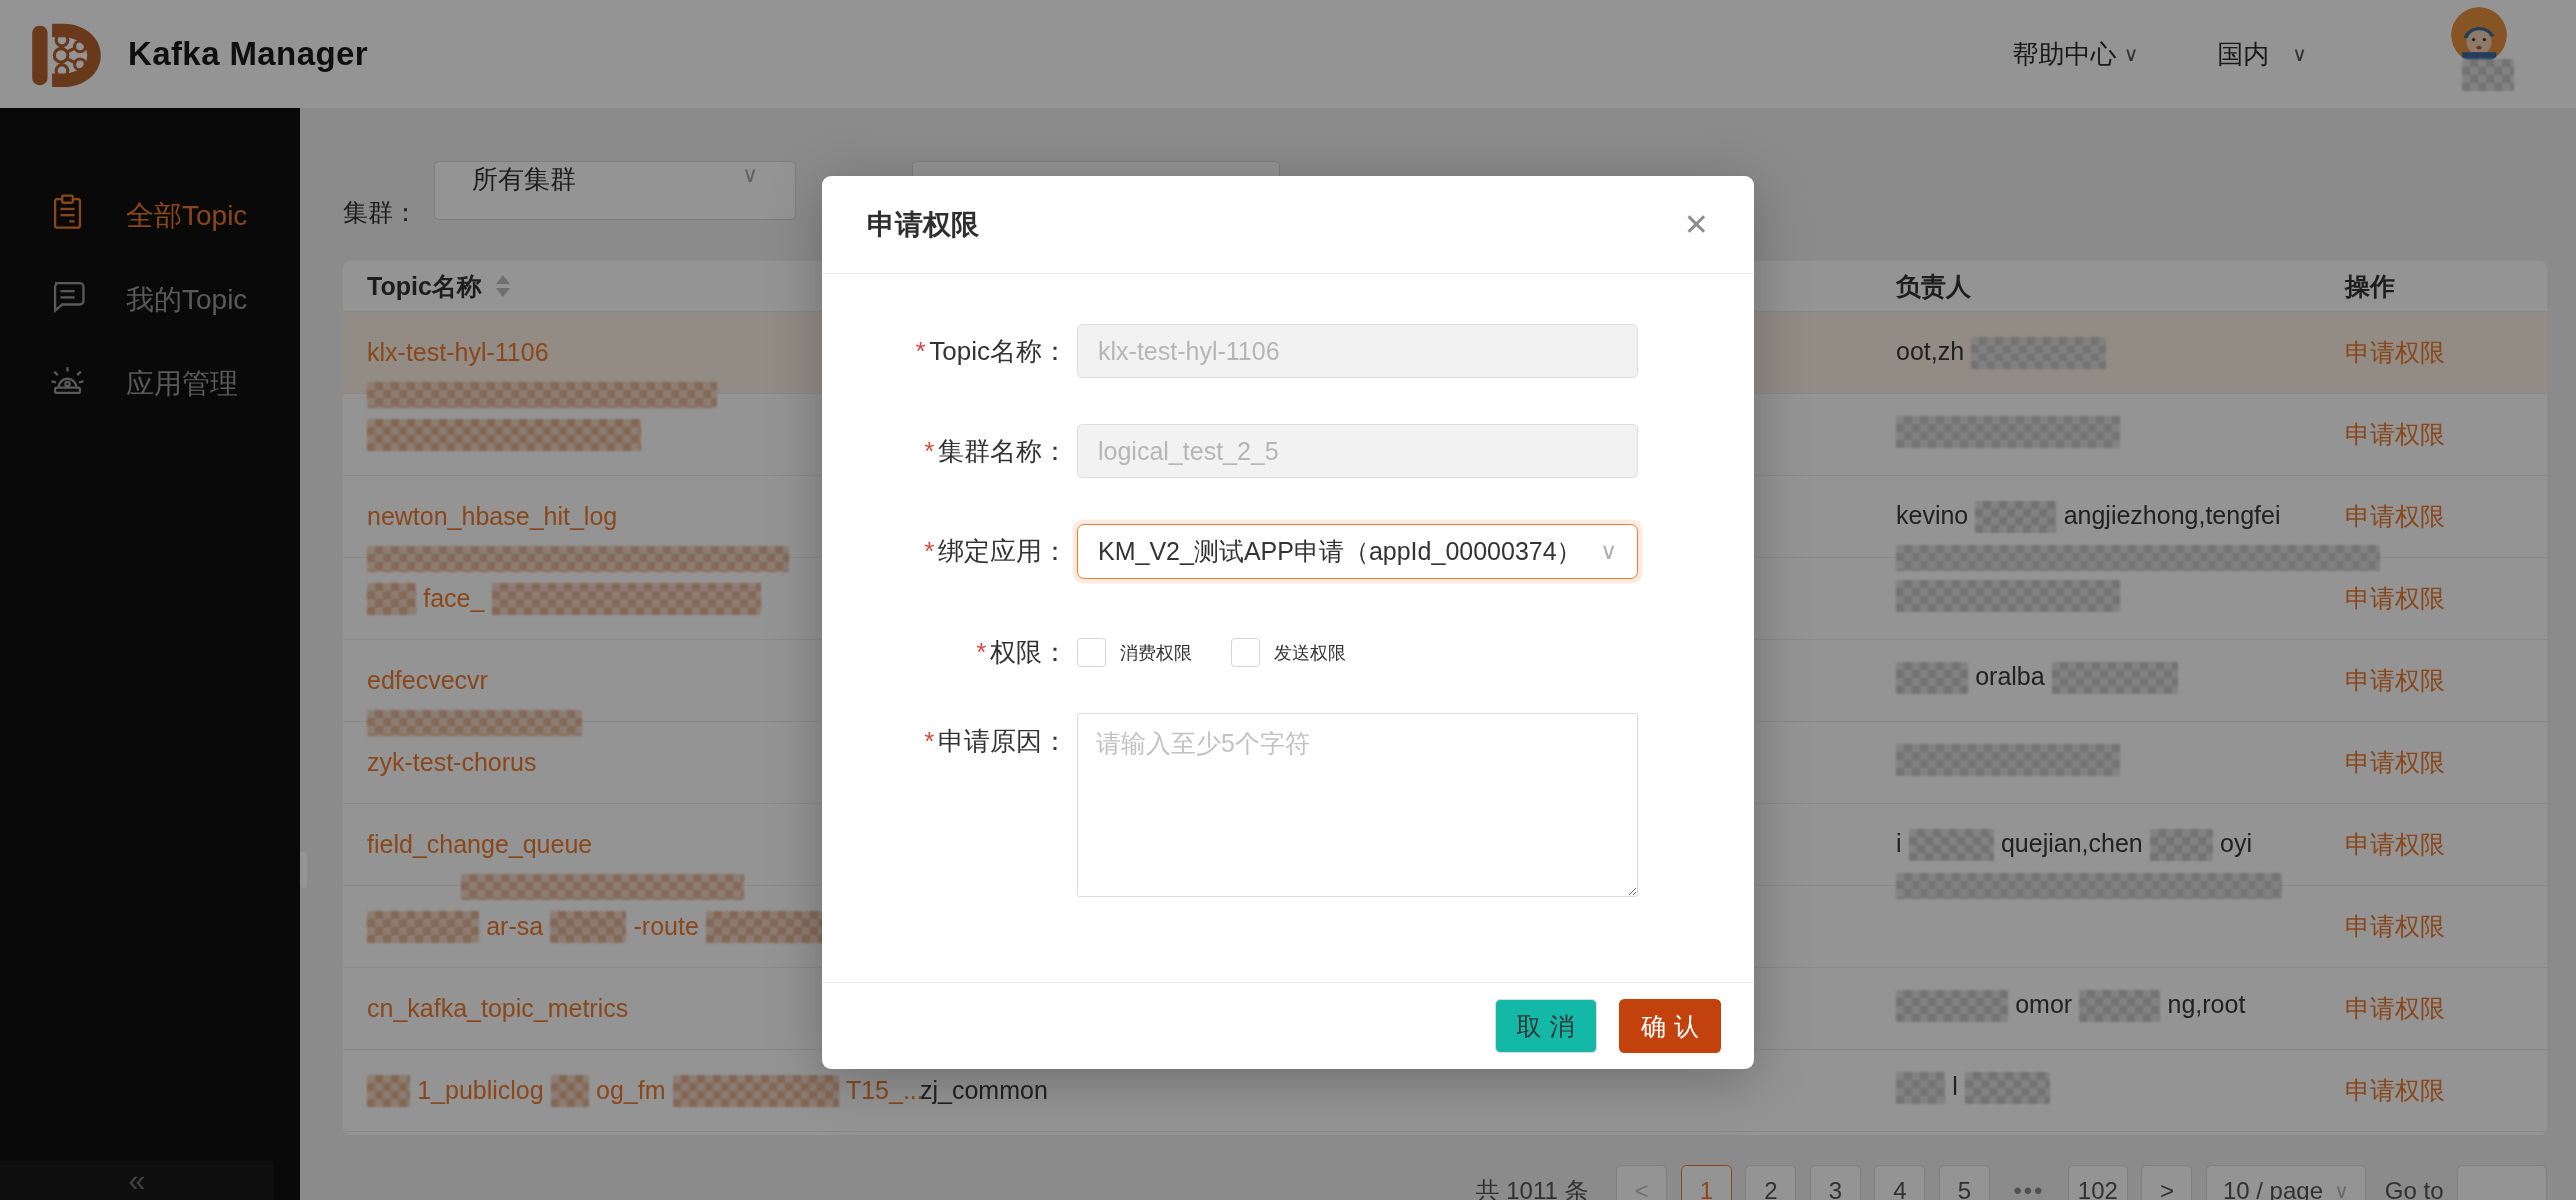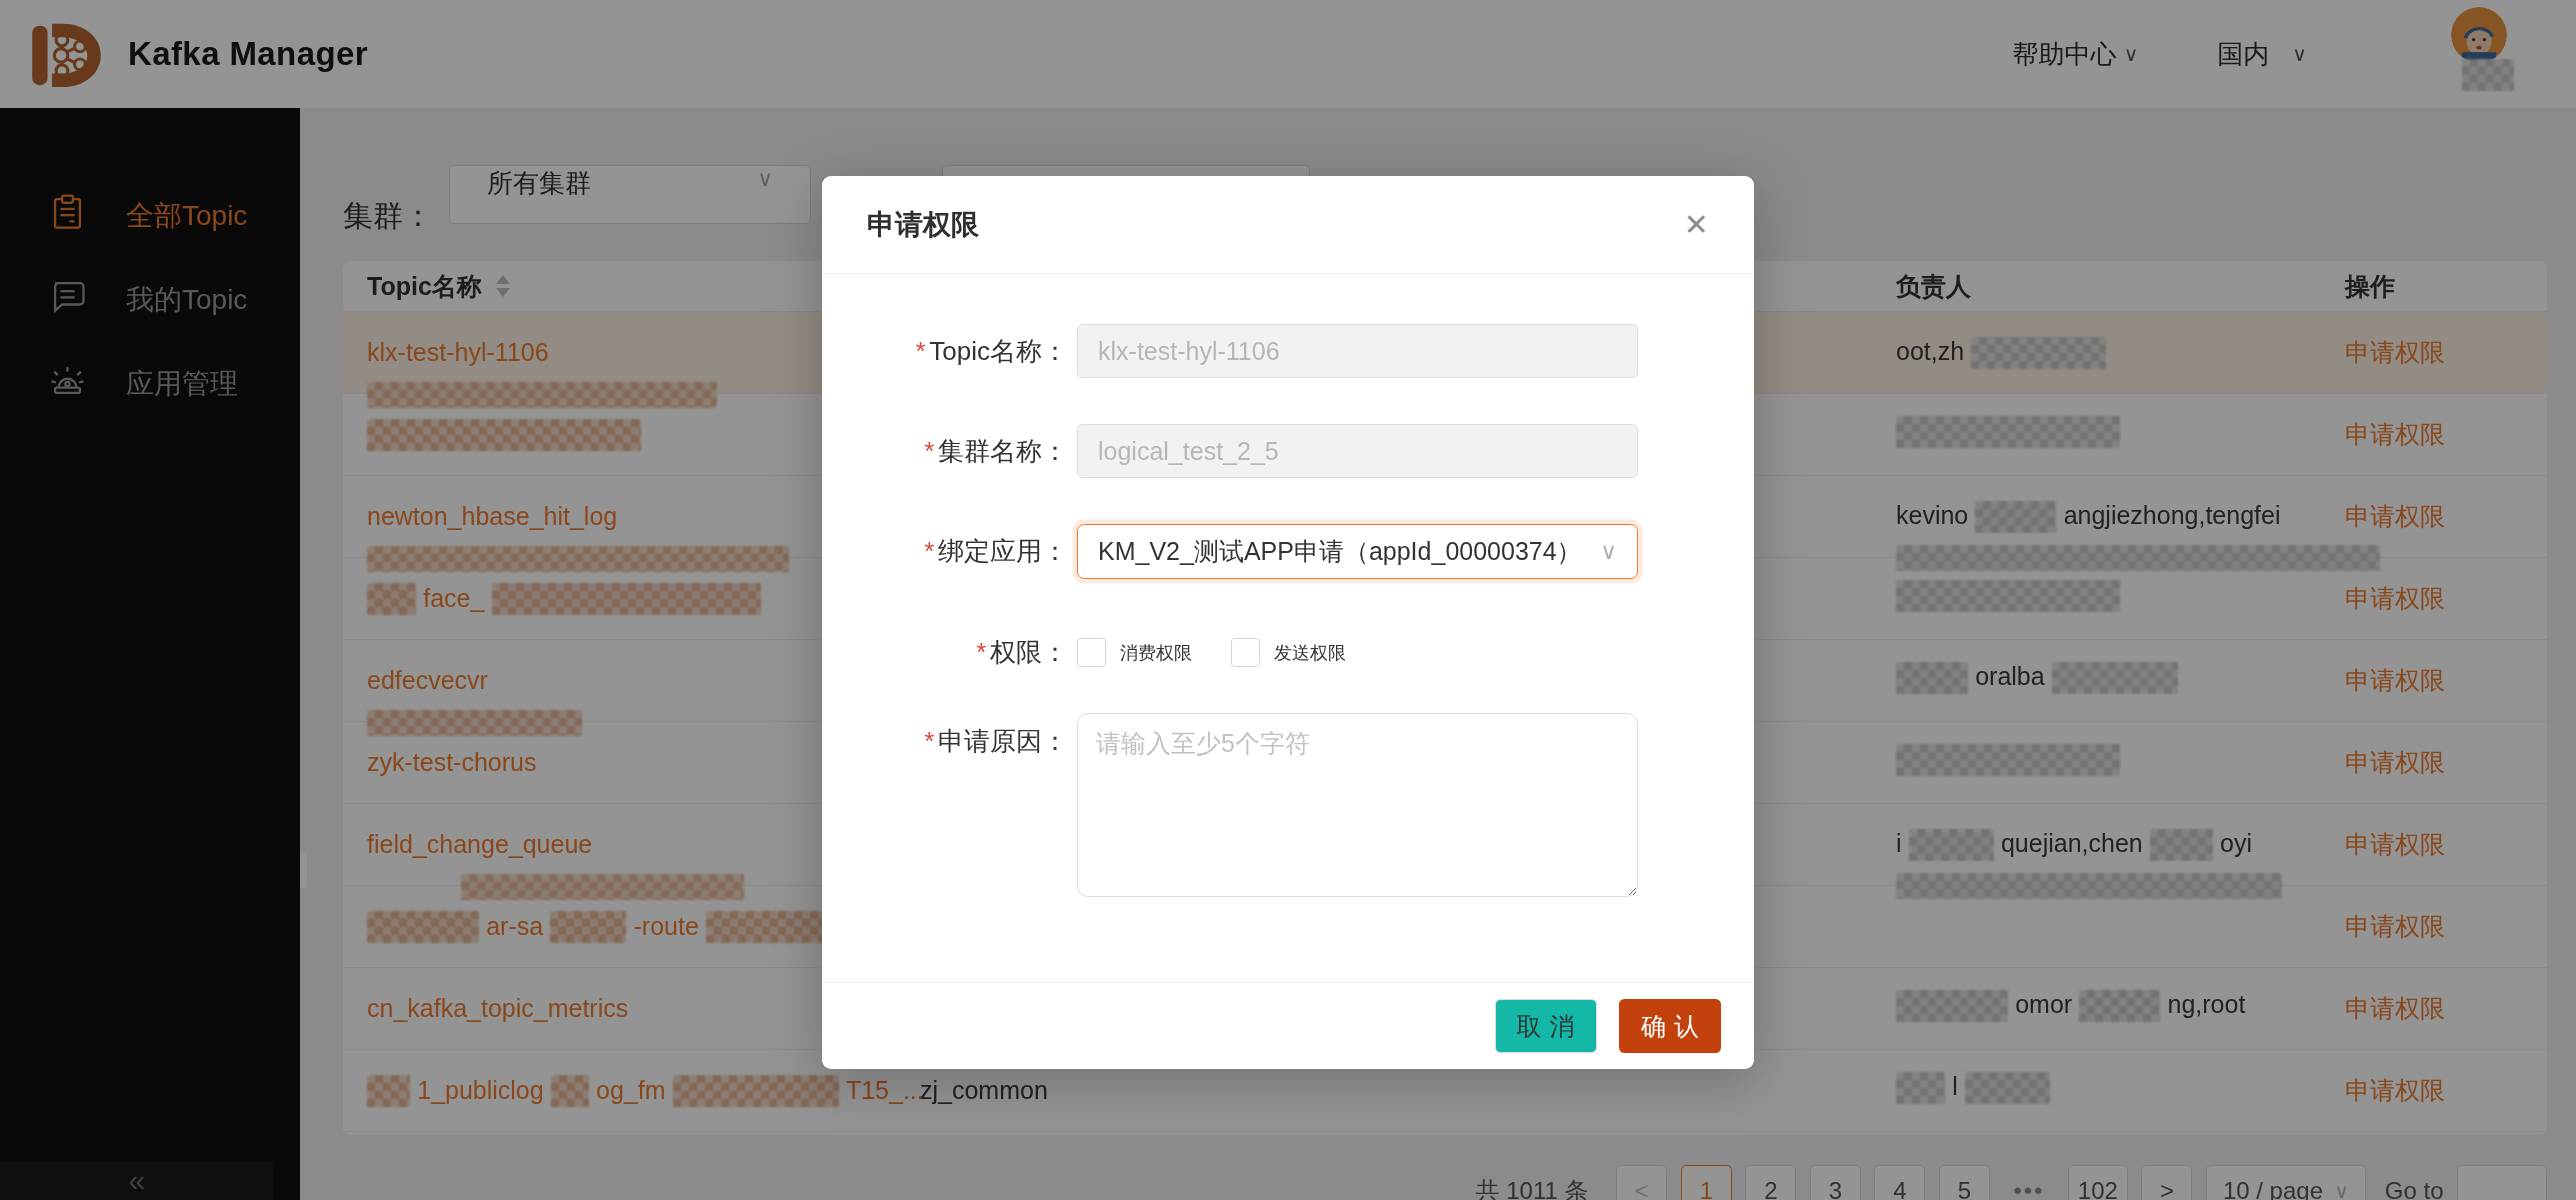--- a/index.html
+++ b/index.html
@@ -26,21 +26,21 @@
   .sidebar { position:absolute; top:108px; left:0; bottom:0; width:300px; background:#101010; z-index:1; }
   .side-list { padding-top:66px; }
   .side-item { display:flex; align-items:center; height:84px; padding-left:48px; color:#9a9a9a; font-size:28px; gap:39px; cursor:pointer; }
   .side-item.active { color:#ED7B2F; }
   .side-item svg { flex:0 0 auto; }
   .side-footer { position:absolute; bottom:0; left:0; width:274px; height:39px; background:#1a1a1a; display:flex; align-items:center; justify-content:center; color:#6f6f6f; font-size:30.5px; cursor:pointer; }
 
   
   .main { position:absolute; left:300px; top:108px; right:0; bottom:0; background:#efefef; }
   .filter-bar { position:absolute; left:43px; top:43px; display:flex; align-items:center; }
-  .filter-label { font-size:30px; color:#333; margin-right:16px; white-space:nowrap;margin-top:45px; }
+  .filter-label { font-size:25px; color:#333; margin-right:16px; white-space:nowrap;margin-top:45px; }
   .filter-select { width:362px; height:59px; border:1.8px solid #d8d8d8; border-radius:5.4px; background:#fff; display:flex; align-items:flex-start; padding:0 37px; color:#333; font-size:26px; cursor:pointer; }
   .filter-select .chev { margin-left:auto; color:#a7a7a7; font-size:21.5px; }
   .name-filter-label { margin-left:25px; }
   .name-filter-input { width:368px; height:59px; border:1.8px solid #d8d8d8; border-radius:5.4px; background:#fff; font-size:25px; padding:0 20px; color:#333; }
 
   .table { position:absolute; left:43px; top:153px; width:2204px; height:874px; background:#fff; border-radius:7.2px; overflow:hidden; }
   .thead { height:51px; display:flex; align-items:center; border-bottom:0.9px solid #e9e9e9; color:#333; font-size:25px; font-weight:700; }
   .col-topic { width:577px; padding-left:24px; display:flex; align-items:center; position:relative; }
   .col-cluster { width:976px; }
   .col-owner { width:449px; position:relative; white-space:nowrap; }
@@ -88,21 +88,21 @@
   .form-label { width:246px; text-align:right; font-size:26px; color:#333; white-space:nowrap; }
   .req { color:#d54941; margin-right:3.6px; }
   .form-field { margin-left:9px; display:flex; align-items:center; }
   .input-disabled { width:561px; height:54px; background:#f2f2f2; border:1.8px solid #ddd; border-radius:5.4px; color:#b6b6b6; font-size:25px; padding:0 20px; display:flex; align-items:center; }
   .select-box { width:561px; height:55px; background:#fff; border:1.8px solid #ED7B2F; box-shadow:0 0 0 4.5px rgba(237,123,47,0.16); border-radius:7.2px; color:#333; font-size:25px; padding:0 20px; display:flex; align-items:center; cursor:pointer; }
   .select-box .chev { margin-left:auto; color:#b0b0b0; font-size:23px; }
   .cb-group { display:flex; align-items:center; cursor:pointer; }
   .cb-box { width:29px; height:29px; border:1.8px solid #d5d5d5; border-radius:3.6px; background:#fff; }
   .cb-label { font-size:18px; color:#333; margin-left:14px; }
   .cb-group + .cb-group { margin-left:39px; }
-  textarea.reason { width:561px; height:184px; border:1.8px solid #ddd; border-radius:11px; font-size:25px; padding:12.6px 18px; color:#333; resize:vertical; outline:none; }
+  textarea.reason { width:561px; height:184px; border:1.8px solid #ddd; border-radius:2px; font-size:25px; padding:12.6px 18px; color:#333; resize:vertical; outline:none; }
   textarea.reason::placeholder { color:#c2c2c2; }
   .modal-footer { position:absolute; left:0; right:0; top:806px; bottom:0; border-top:0.9px solid #ececec; display:flex; align-items:center; justify-content:flex-end; padding-right:33px; gap:22.4px; }
   .btn { height:54px; min-width:102px; border-radius:5.4px; font-size:25px; display:flex; align-items:center; justify-content:center; cursor:pointer; }
   .btn span { letter-spacing:8px; margin-right:-8px; }
   .btn-cancel { background:#14b8a6; border:1.8px solid #dcdcdc; color:#333; }
   .btn-confirm { background:#c2410c; border:none; color:#fff; }
 </style>
 </head>
 <body>
 

